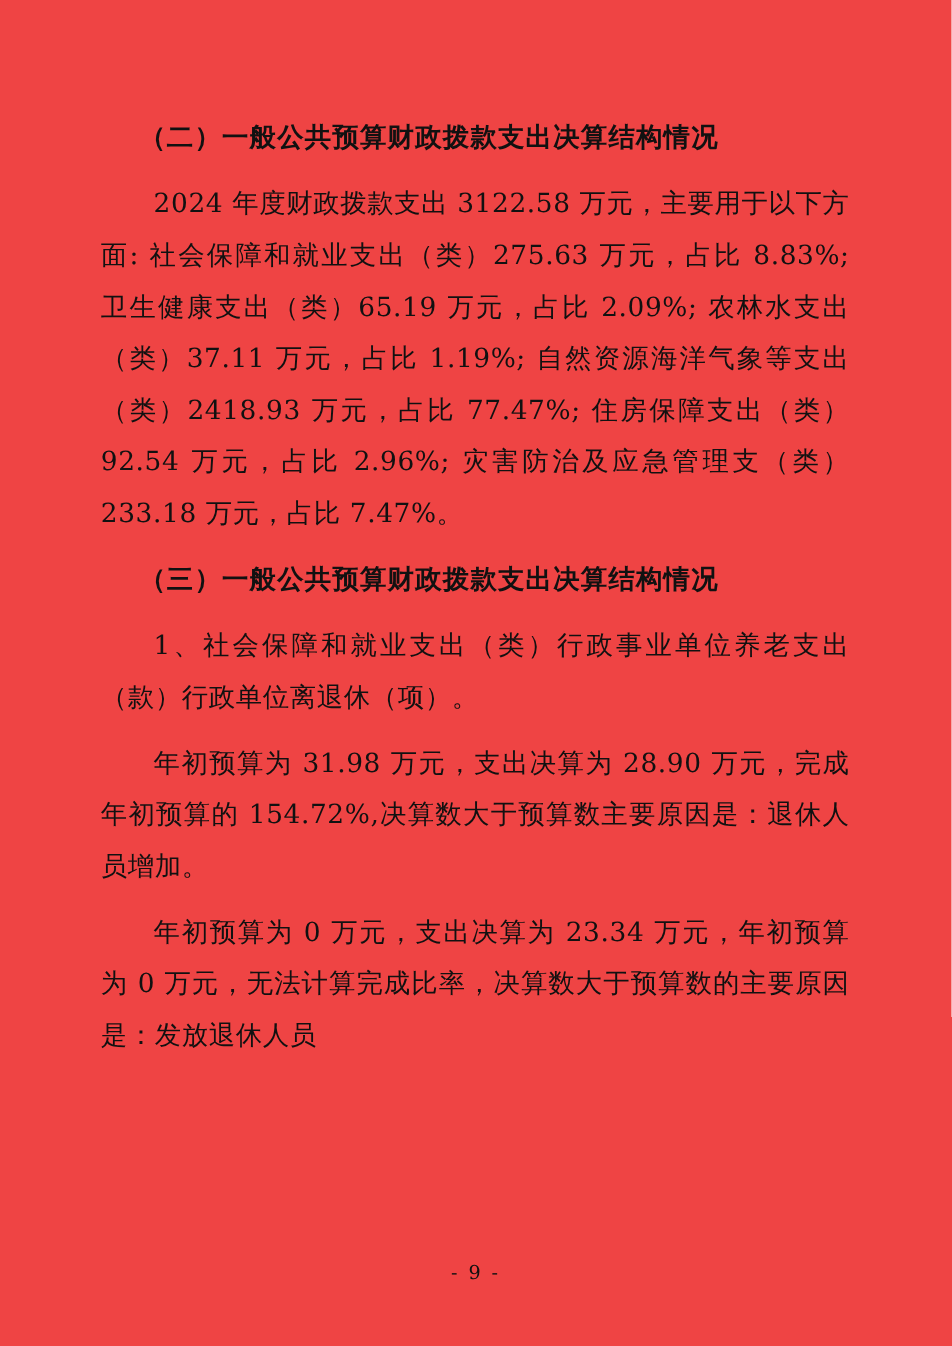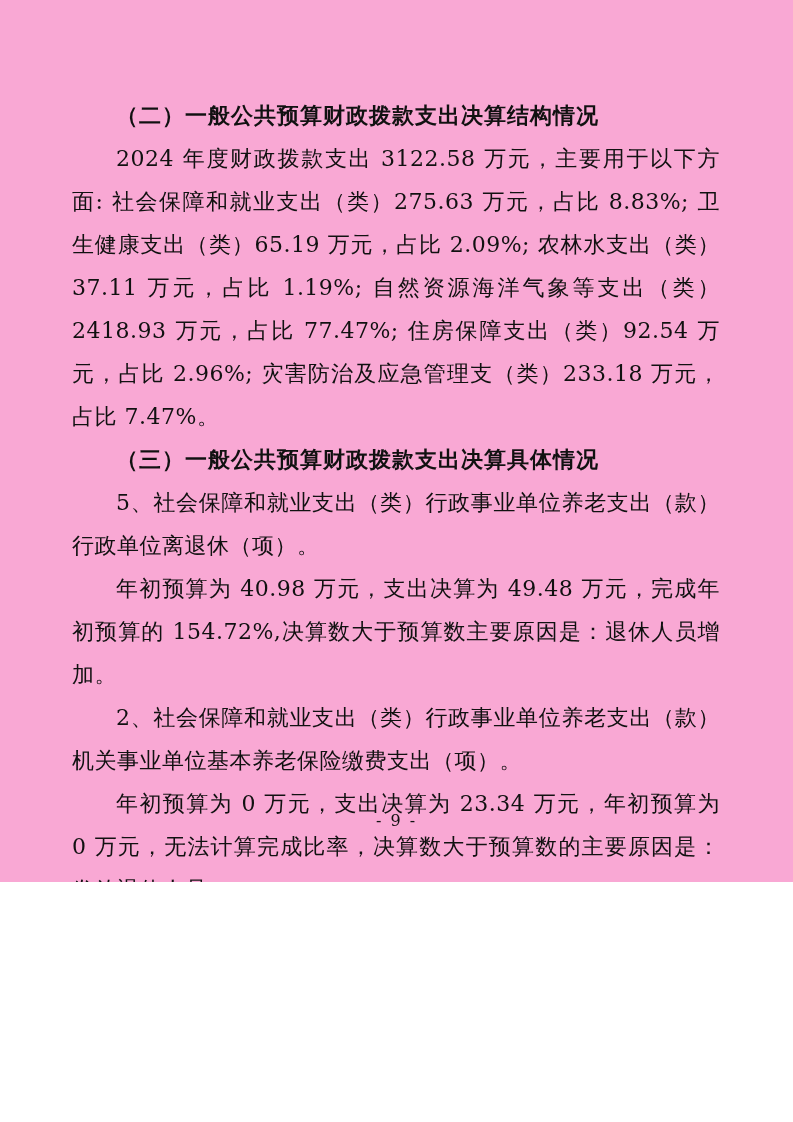--- a/index.html
+++ b/index.html
@@ -3,43 +3,43 @@
 <meta charset="utf-8">
 <style>
   html, body {
     margin: 0;
     padding: 0;
     background: #ffffff;
   }
   .page {
     position: relative;
     width: 793px;
-    height: 882px;
+    height: 1122px;
     margin: 0 auto;
-    background: #f9a8d4;
+    background: #ef4444;
     box-sizing: border-box;
     padding: 94px 73px 0 72px;
     color: #111111;
     overflow: hidden;
   }
   .doc-body {
     font-family: "DejaVu Serif", "Liberation Serif", serif;
     font-size: 22px;
     line-height: 43px;
   }
   .heading {
     margin: 0;
     font-family: "DejaVu Sans", "Liberation Sans", sans-serif;
     font-size: 22px;
     font-weight: 700;
     text-indent: 2em;
     letter-spacing: 1px;
   }
   .para {
-    margin: 0;
+    margin: 12px;
     text-indent: 2em;
     text-align: justify;
     letter-spacing: 0.5px;
   }
   .page-number {
     position: absolute;
     left: 0;
     bottom: 52px;
     width: 100%;
     text-align: center;
@@ -49,20 +49,19 @@
     color: #111111;
   }
 </style>
 </head>
 <body>
 
 <div class="page">
   <div class="doc-body" id="doc-content">
       <h2 class="heading">（二）一般公共预算财政拨款支出决算结构情况</h2>
       <p class="para">2024 年度财政拨款支出 3122.58 万元，主要用于以下方面: 社会保障和就业支出（类）275.63 万元，占比 8.83%; 卫生健康支出（类）65.19 万元，占比 2.09%; 农林水支出（类）37.11 万元，占比 1.19%; 自然资源海洋气象等支出（类）2418.93 万元，占比 77.47%; 住房保障支出（类）92.54 万元，占比 2.96%; 灾害防治及应急管理支（类）233.18 万元，占比 7.47%。</p>
-      <h2 class="heading">（三）一般公共预算财政拨款支出决算具体情况</h2>
-      <p class="para">5、社会保障和就业支出（类）行政事业单位养老支出（款）行政单位离退休（项）。</p>
-      <p class="para">年初预算为 40.98 万元，支出决算为 49.48 万元，完成年初预算的 154.72%,决算数大于预算数主要原因是：退休人员增加。</p>
-      <p class="para">2、社会保障和就业支出（类）行政事业单位养老支出（款）机关事业单位基本养老保险缴费支出（项）。</p>
+      <h2 class="heading">（三）一般公共预算财政拨款支出决算结构情况</h2>
+      <p class="para">1、社会保障和就业支出（类）行政事业单位养老支出（款）行政单位离退休（项）。</p>
+      <p class="para">年初预算为 31.98 万元，支出决算为 28.90 万元，完成年初预算的 154.72%,决算数大于预算数主要原因是：退休人员增加。</p>
       <p class="para">年初预算为 0 万元，支出决算为 23.34 万元，年初预算为 0 万元，无法计算完成比率，决算数大于预算数的主要原因是：发放退休人员</p>
     </div>
   <div class="page-number">- 9 -</div>
 </div>
 
 </body></html>

